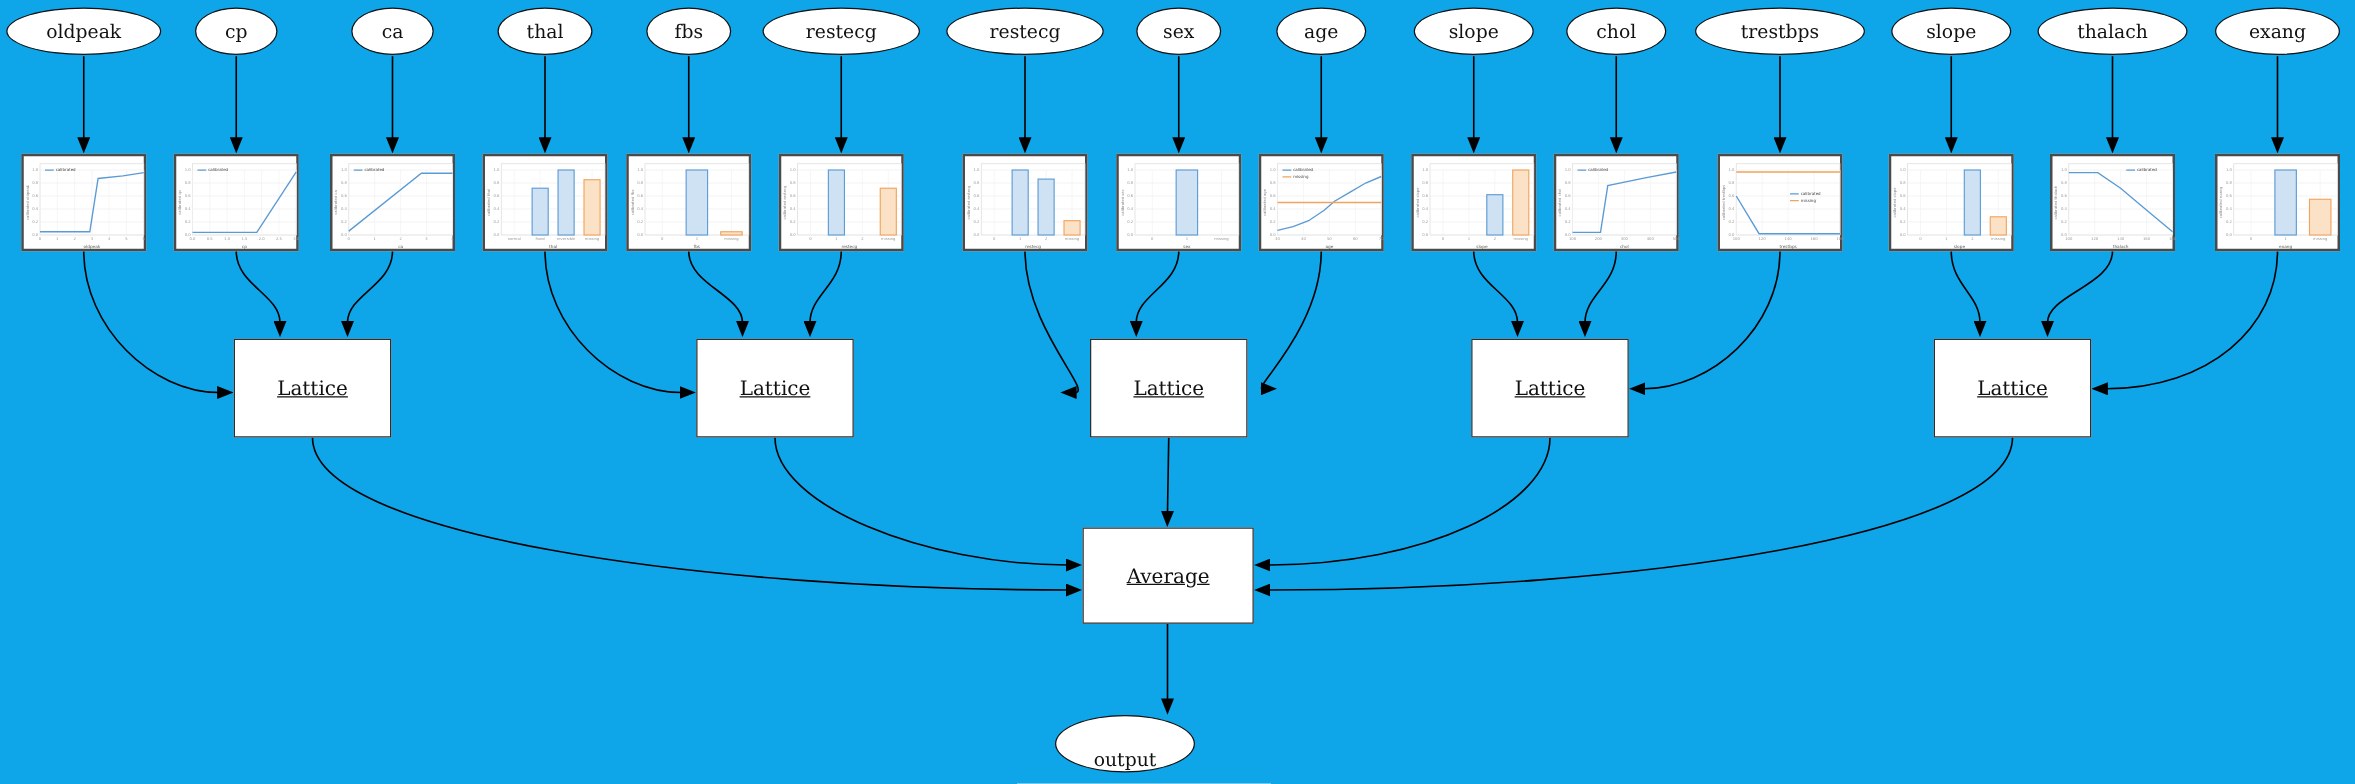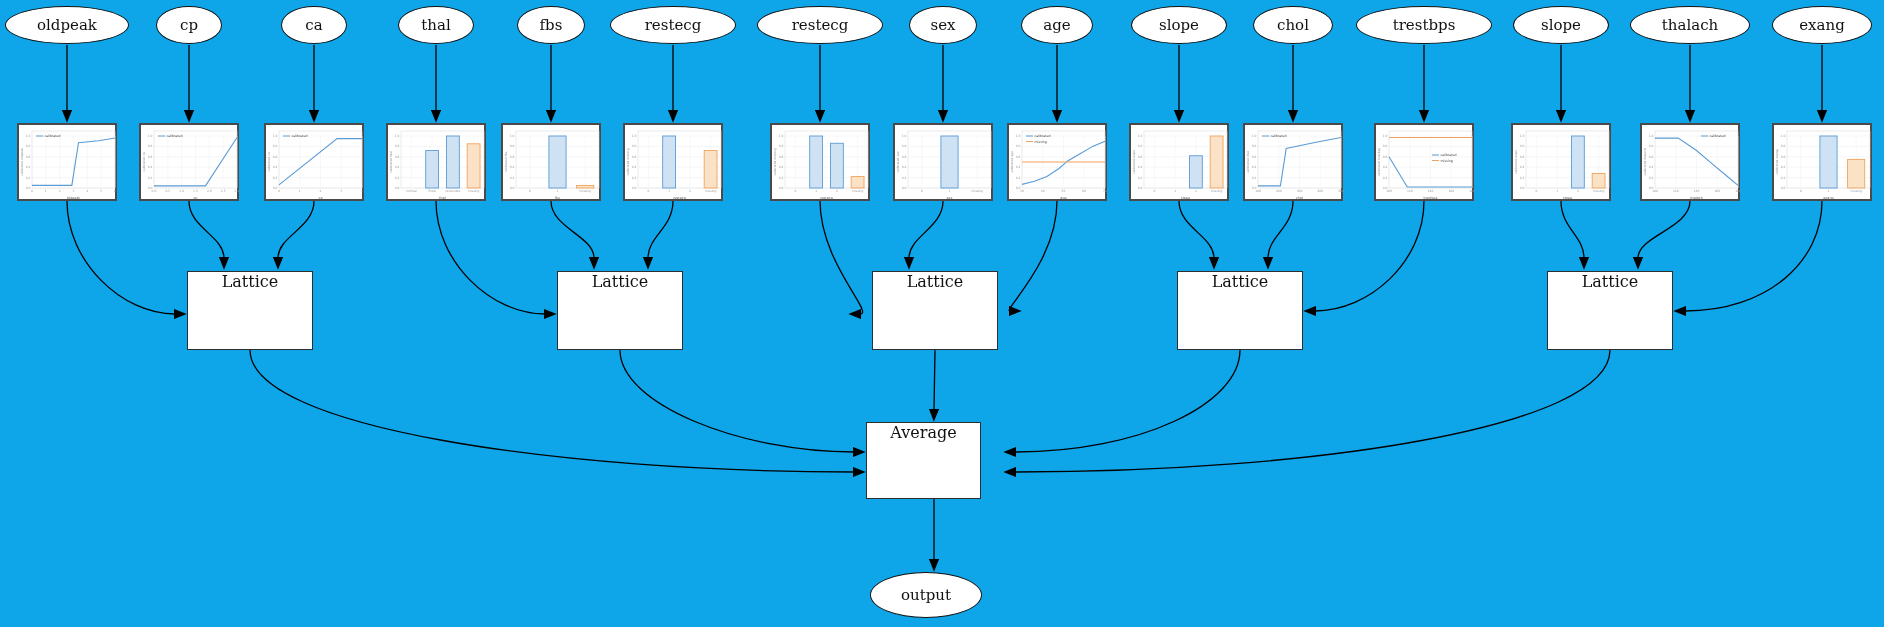--- a/index.html
+++ b/index.html
@@ -1,21 +1,21 @@
 <!DOCTYPE html>
 <html><head>
 <meta charset="utf-8">
 <style>
   html,body{margin:0;padding:0;background:#ffffff;}
   #canvas{position:relative;width:1884px;height:627px;background:#0ea5e9;overflow:hidden;
           font-family:"DejaVu Serif","Liberation Serif",serif;}
   .ellipse-node{position:absolute;border:1.4px solid #111;border-radius:50%;background:#fff;
           display:flex;align-items:center;justify-content:center;font-size:15px;color:#111;box-sizing:border-box;}
-  .box-node{position:absolute;border:1.6px solid #2e2e2e;background:#fff;display:flex;align-items:flex-start;
-          justify-content:center;font-size:16px;color:#111;box-sizing:border-box;}
+  .box-node{position:absolute;border:1.6px solid #2e2e2e;background:#fff;display:flex;align-items:center;
+          justify-content:center;font-size:16px;color:#111;box-sizing:border-box;text-decoration:underline;}
   .chart-node{position:absolute;border:2px solid #4a4a4a;background:#fff;box-sizing:border-box;}
   .chart-node svg{display:block;font-family:"DejaVu Sans","Liberation Sans",sans-serif;}
   #edges{position:absolute;left:0;top:0;}
 </style>
 </head>
 <body>
 
 <div id="canvas">
   <svg id="edges" width="1884" height="627">
     <defs>
@@ -580,19 +580,19 @@
       <div class="box-node" style="left:872px;top:271px;width:126px;height:79px;">
         <span>Lattice</span>
       </div>
       <div class="box-node" style="left:1177px;top:271px;width:126px;height:79px;">
         <span>Lattice</span>
       </div>
       <div class="box-node" style="left:1547px;top:271px;width:126px;height:79px;">
         <span>Lattice</span>
       </div>
     </div>
-  <div class="box-node" style="left:866px;top:422px;width:115px;height:77px;">
+  <div class="box-node" style="left:866px;top:422px;width:137px;height:77px;">
     <span>Average</span>
   </div>
-  <div class="ellipse-node" style="left:870px;top:572px;width:112px;height:46px;">
+  <div class="ellipse-node" style="left:844px;top:572px;width:112px;height:46px;align-items:flex-end;">
     <span>output</span>
   </div>
 </div>
 
 </body></html>

